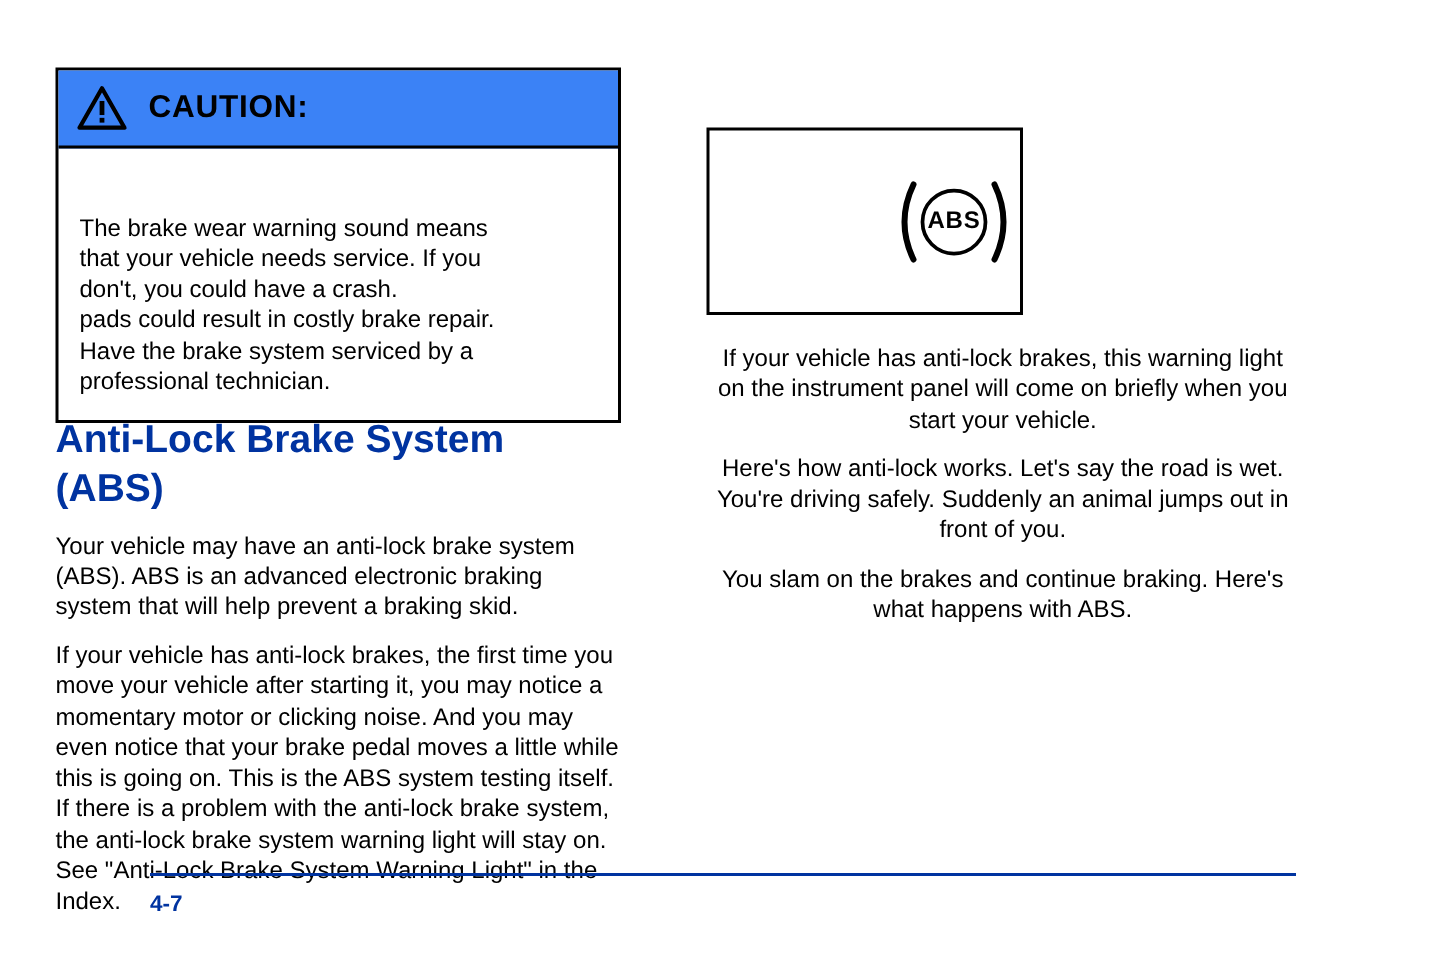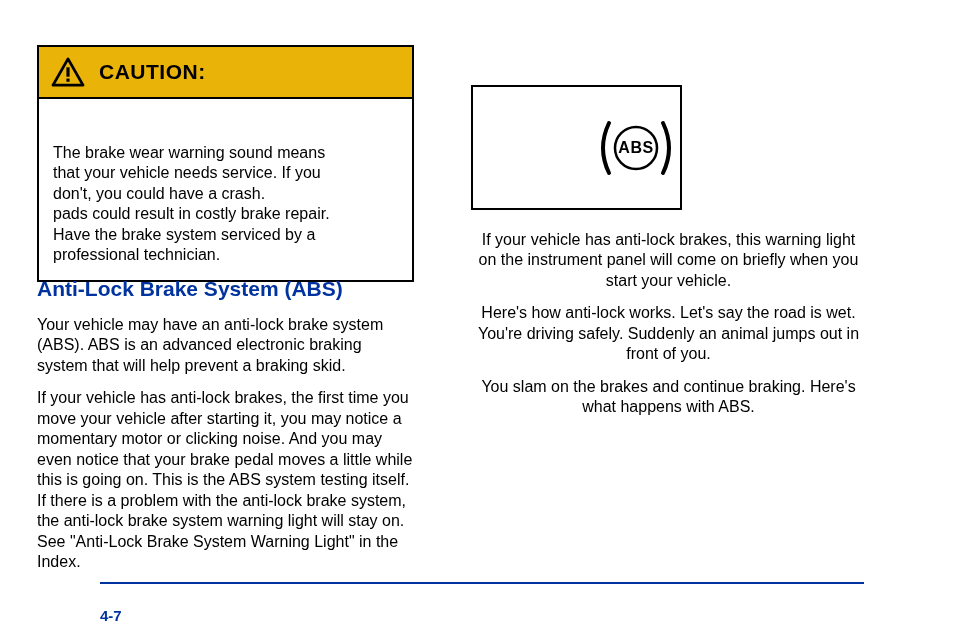--- a/index.html
+++ b/index.html
@@ -17,21 +17,21 @@
   
   .caution-box {
     position: absolute;
     left: 37px;
     top: 45px;
     width: 377px;
     border: 2px solid #000;
     background: #fff;
   }
   .caution-header {
-    background: #eab308;
+    background: #3b82f6;
     display: flex;
     align-items: center;
     padding: 10px 12px 10px 12px;
     border-bottom: 2px solid #000;
     gap: 14px;
   }
   .caution-header .icon-wrap { width: 34px; height: 30px; display:flex; align-items:center; }
   .caution-header .label {
     font-weight: bold;
     font-size: 21px;
@@ -79,41 +79,41 @@
   
   .left-col {
     position: absolute;
     left: 37px;
     top: 276px;
     width: 377px;
     font-size: 16px;
     line-height: 1.28;
   }
   .left-col h2 {
-    font-size: 21px;
+    font-size: 26px;
     font-weight: bold;
     margin-bottom: 12px;
     color: #0033a0;
     font-family: Arial, Helvetica, sans-serif;
   }
   .left-col p { margin-bottom: 12px; }
 
   
   .footer-rule {
     position: absolute;
     left: 100px;
     right: 90px;
     top: 582px;
     height: 2px;
     background: #0033a0;
   }
   .page-number {
     position: absolute;
     left: 100px;
-    top: 607px;
+    top: 594px;
     font-size: 15px;
     color: #0033a0;
     font-weight: bold;
   }
 </style>
 </head>
 <body>
 <div class="page">
 
   <div class="caution-box">

